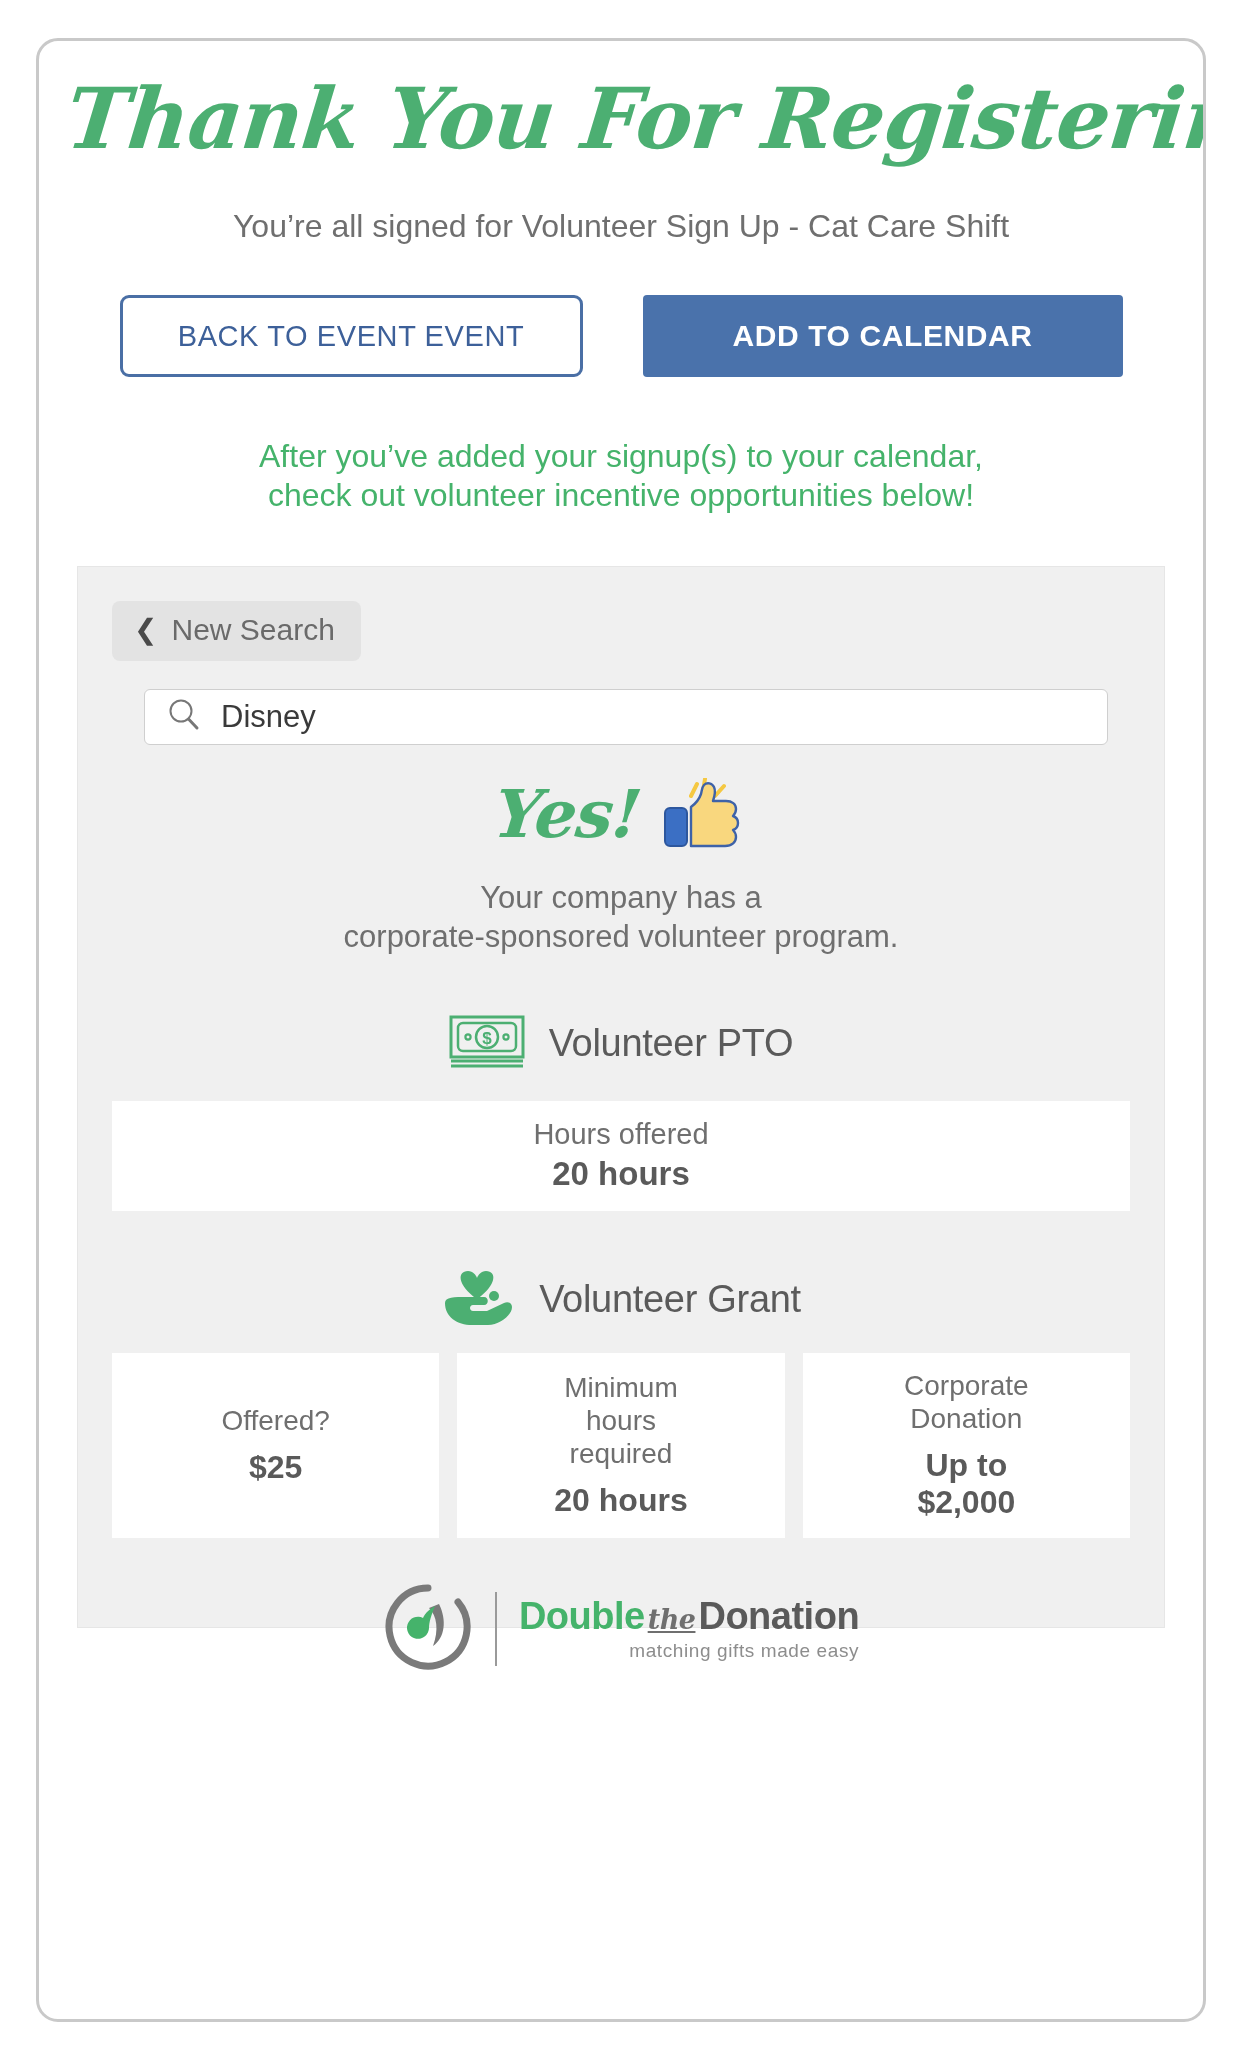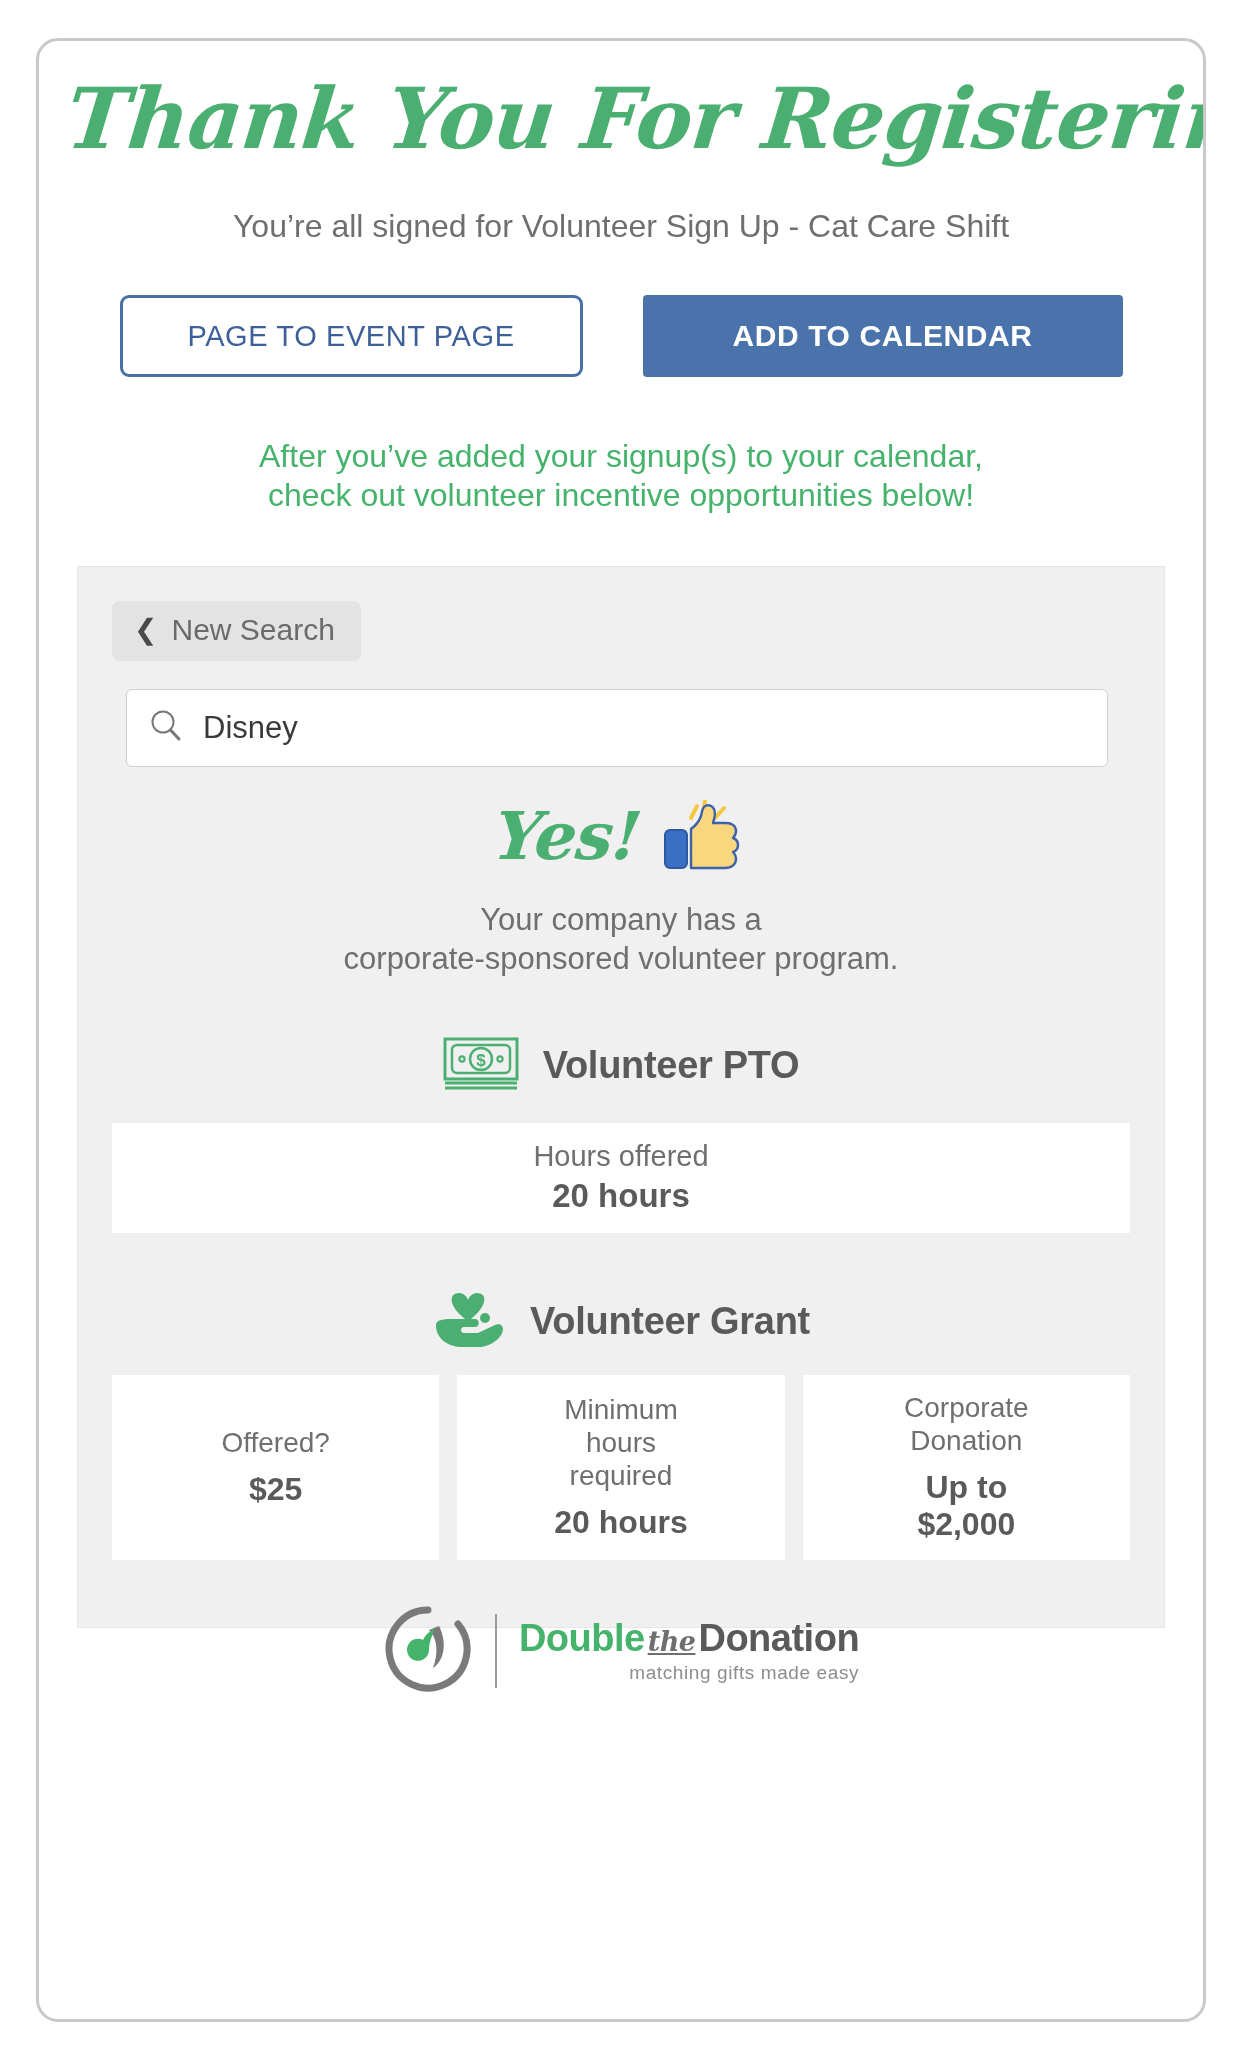--- a/index.html
+++ b/index.html
@@ -115,22 +115,22 @@
     background: #e3e3e3;
     border-radius: 8px;
     padding: 12px 26px 14px 22px;
     color: #6a6a6a;
     font-size: 30px;
     cursor: pointer;
   }
   .chev { font-size: 28px; color: #4a4a4a; line-height: 1; }
 
   .search-wrap {
-    margin: 28px 22px 0 14px;
-    height: 78px;
+    margin: 28px 22px 0 32px;
+    height: 56px;
     background: #ffffff;
     border: 1px solid #cfcfcf;
     border-radius: 6px;
     display: flex;
     align-items: center;
     padding: 0 20px;
     gap: 18px;
   }
   .search-value {
     font-size: 31px;
@@ -171,21 +171,21 @@
   .section-head {
     display: flex;
     align-items: center;
     justify-content: center;
     gap: 24px;
     margin-top: 58px;
   }
   .section-title {
     color: #5a5a5a;
     font-size: 38px;
-    font-weight: 700;
+    font-weight: 400;
     letter-spacing: -0.3px;
   }
 
   
   .wide-card {
     margin: 28px 0 0 0;
     background: #ffffff;
     height: 110px;
     display: flex;
     flex-direction: column;
@@ -267,21 +267,21 @@
 <body>
 
 <div class="page">
   <div class="card-frame">
 
     <h1 class="headline">Thank You For Registering!</h1>
 
     <div class="subtitle">You’re all signed for Volunteer Sign Up - Cat Care Shift</div>
 
     <div class="btn-row">
-      <button class="btn btn-outline">PAGE TO EVENT PAGE</button>
+      <button class="btn btn-outline">BACK TO EVENT EVENT</button>
       <button class="btn btn-solid">ADD TO CALENDAR</button>
     </div>
 
     <div class="green-note">
       <div>After you’ve added your signup(s) to your calendar,</div>
       <div>check out volunteer incentive opportunities below!</div>
     </div>
 
     <div class="panel">
 

